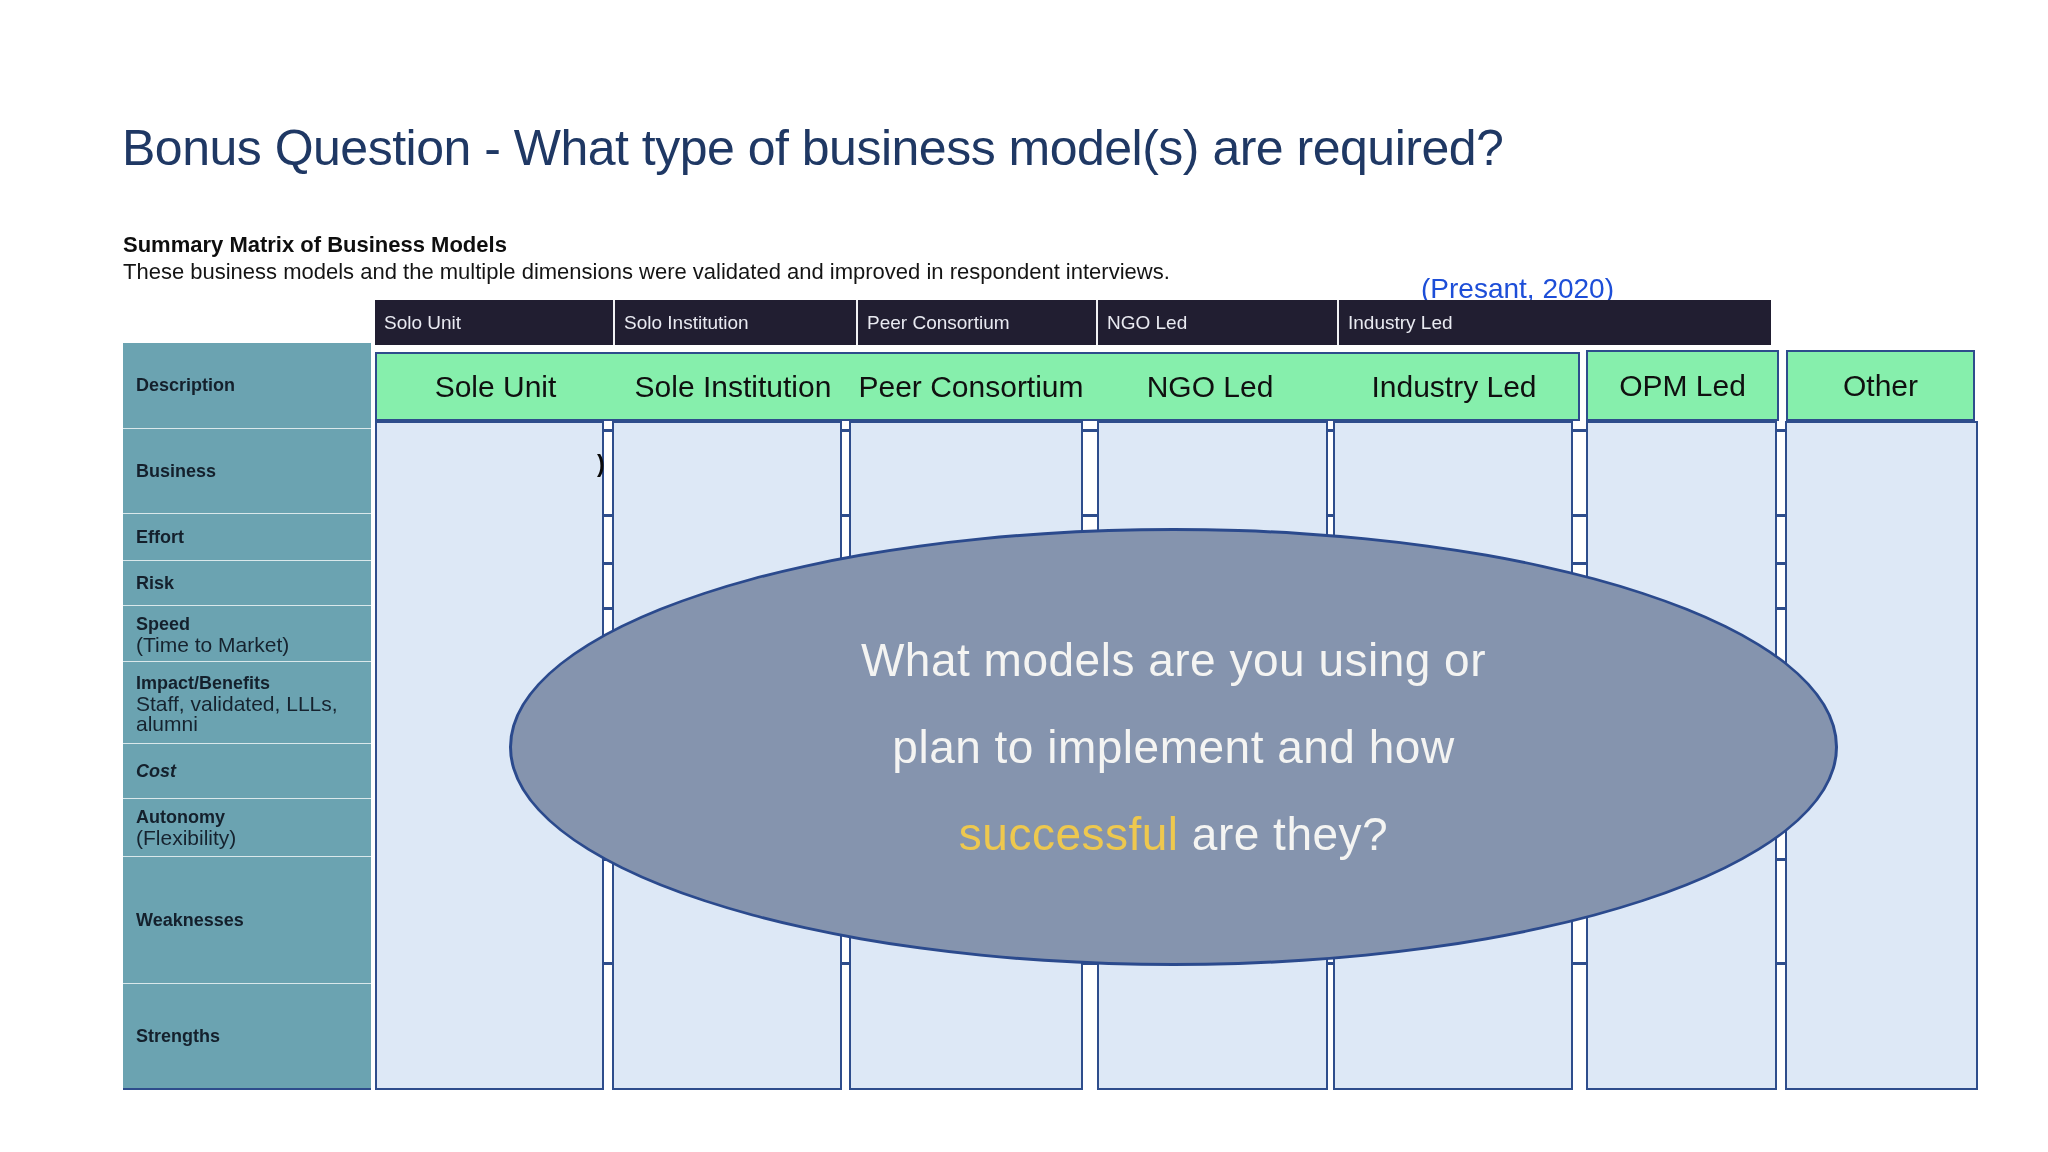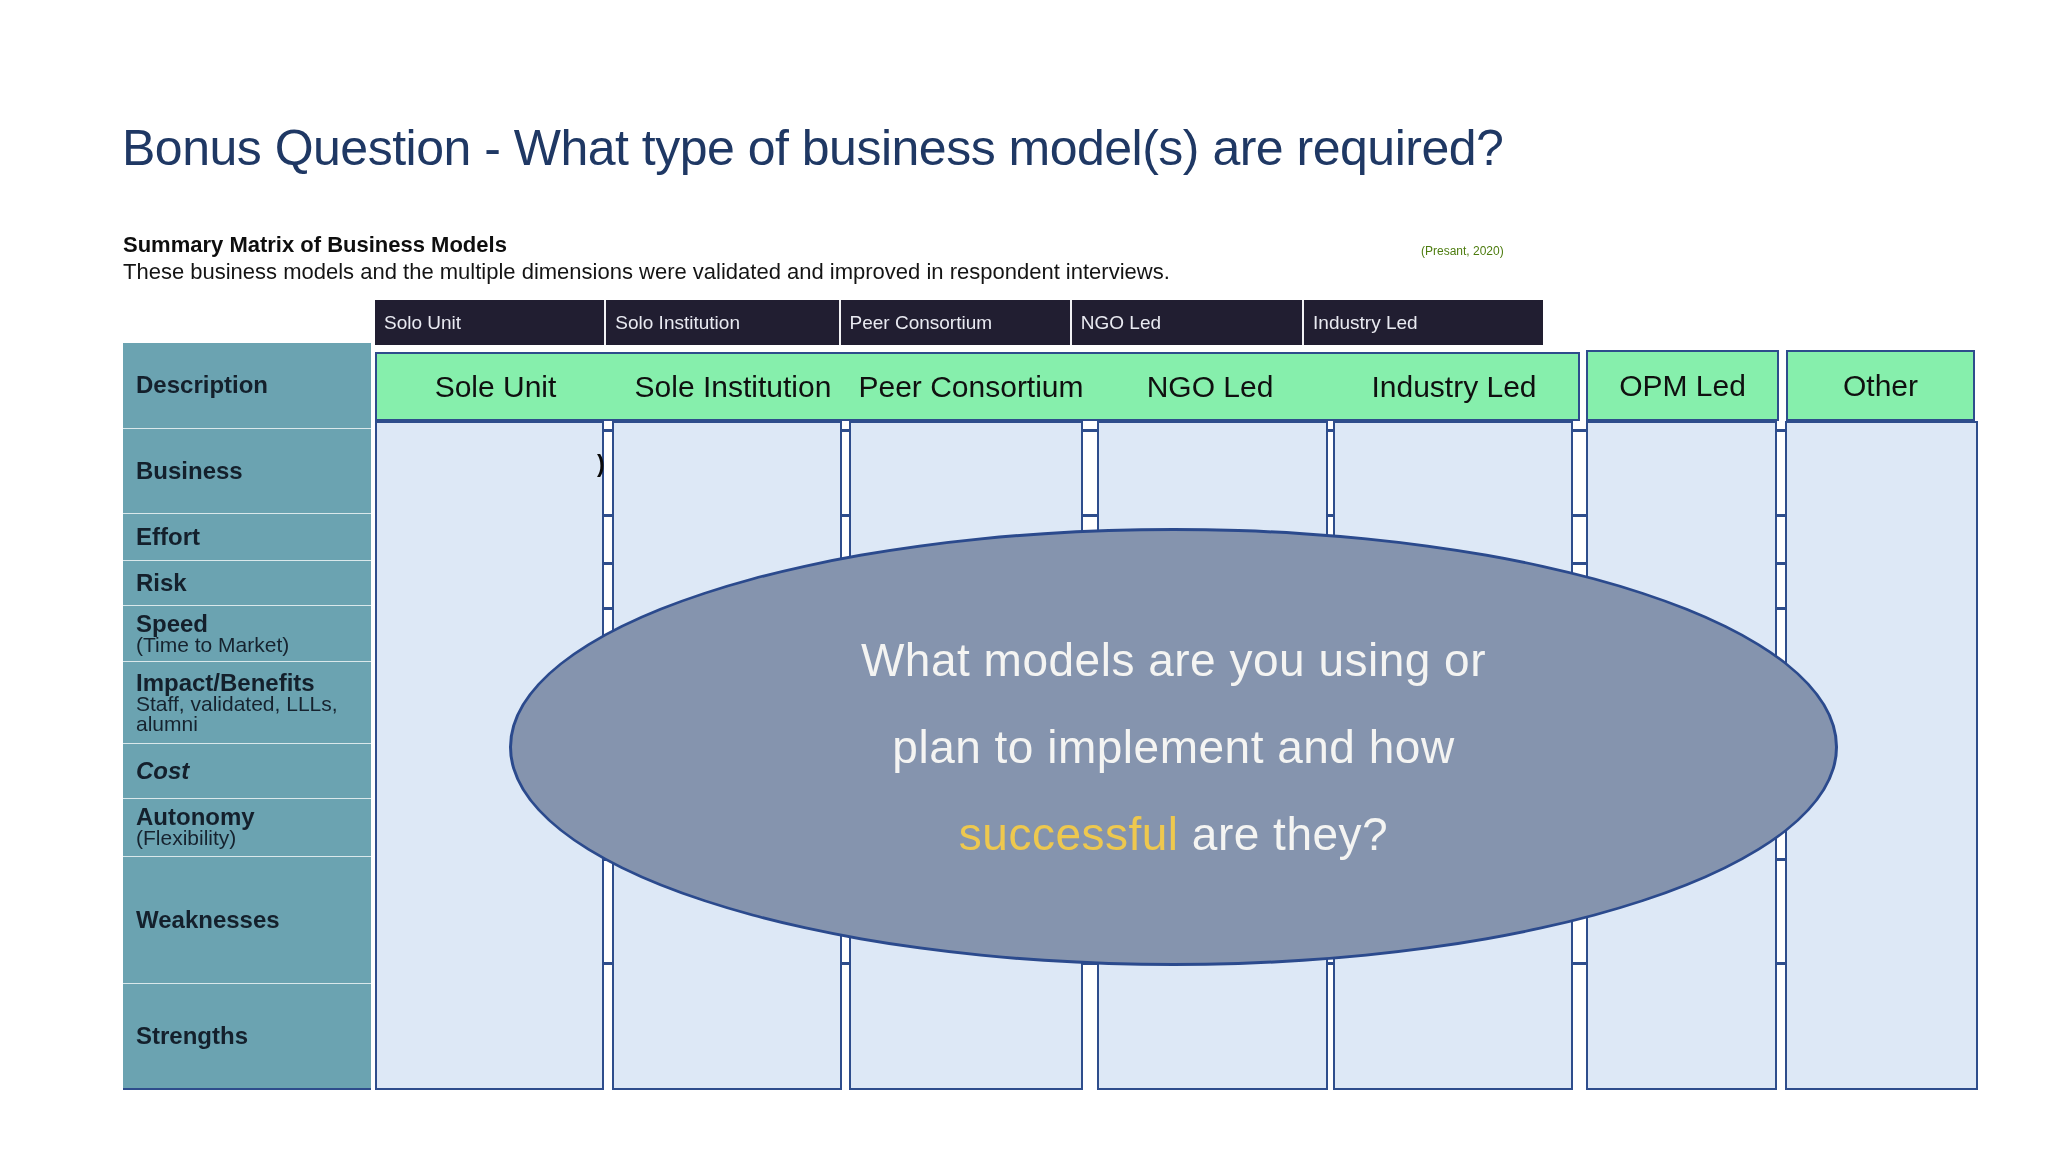--- a/index.html
+++ b/index.html
@@ -16,26 +16,26 @@
   }
   .matrix-heading{
     position:absolute;left:123px;top:232px;
     font-size:22px;line-height:26px;font-weight:700;color:#0e0e0e;
   }
   .matrix-subheading{
     position:absolute;left:123px;top:259px;
     font-size:22px;line-height:26px;color:#141414;
   }
   .citation{
-    position:absolute;left:1421px;top:244px;
-    font-size:12px;color:#4d7c0f;
+    position:absolute;left:1421px;top:273px;
+    font-size:28px;color:#1d4ed8;
   }
   
   .top-bar{
-    position:absolute;left:375px;top:300px;width:1168px;height:45px;
+    position:absolute;left:375px;top:300px;width:1396px;height:45px;
     background:#211e31;display:flex;box-sizing:border-box;
   }
   .top-bar-cell{
     display:flex;align-items:center;padding-left:9px;box-sizing:border-box;
     color:#e9eaf1;font-size:19px;border-right:2px solid #f2f2f4;
   }
   .top-bar-cell:last-child{border-right:none;}
   
   .header-box{
     position:absolute;background:#86efac;border:2px solid #2e4d8c;
@@ -54,21 +54,21 @@
     position:absolute;left:123px;top:343px;width:248px;height:747px;
     background:#6ba3b1;box-sizing:border-box;
     display:flex;flex-direction:column;border-bottom:2px solid #2e4d8c;
   }
   .side-row{
     box-sizing:border-box;padding-left:13px;
     display:flex;flex-direction:column;justify-content:center;
     border-bottom:1px solid rgba(255,255,255,0.75);
   }
   .side-row:last-child{border-bottom:none;}
-  .side-label{font-size:24px;font-weight:700;color:#14202c;line-height:22px;}
+  .side-label{font-size:18px;font-weight:700;color:#14202c;line-height:22px;}
   .side-sub{font-size:21px;color:#16232f;line-height:20px;}
   .r0{height:86px;} .r1{height:85px;} .r2{height:48px;} .r3{height:45px;}
   .r4{height:56px;} .r5{height:82px;} .r6{height:55px;font-style:italic;} .r7{height:58px;}
   .r8{height:104px;} .r9{height:128px;}
   
   .body-col{
     position:absolute;top:421px;height:669px;background:#dde8f6;
     border:2px solid #2e4d8c;box-sizing:border-box;
   }
   .tick{position:absolute;height:3px;background:#2e4d8c;}

